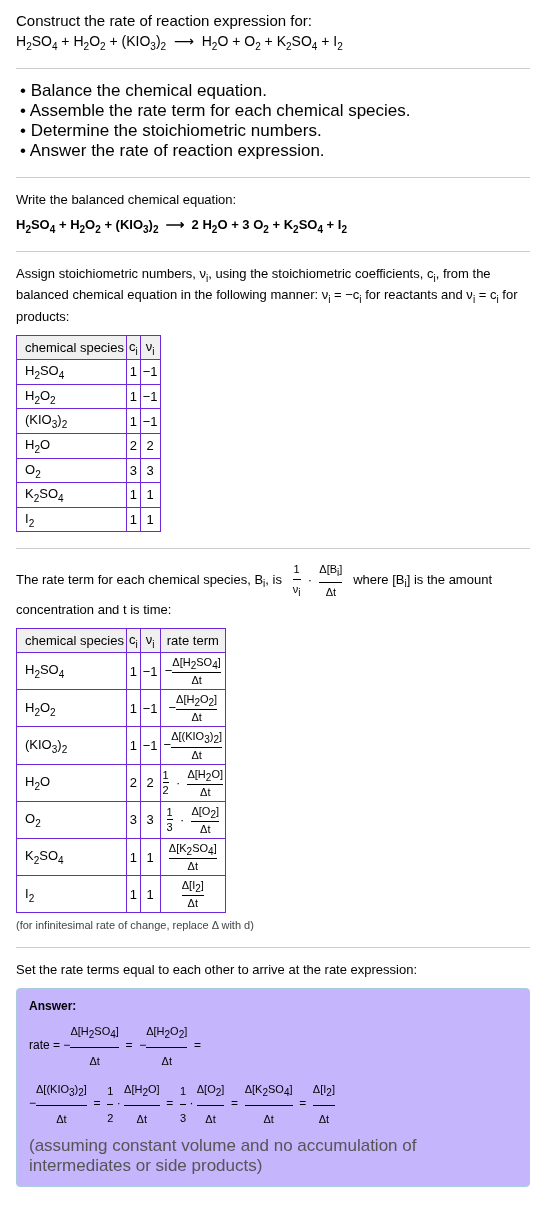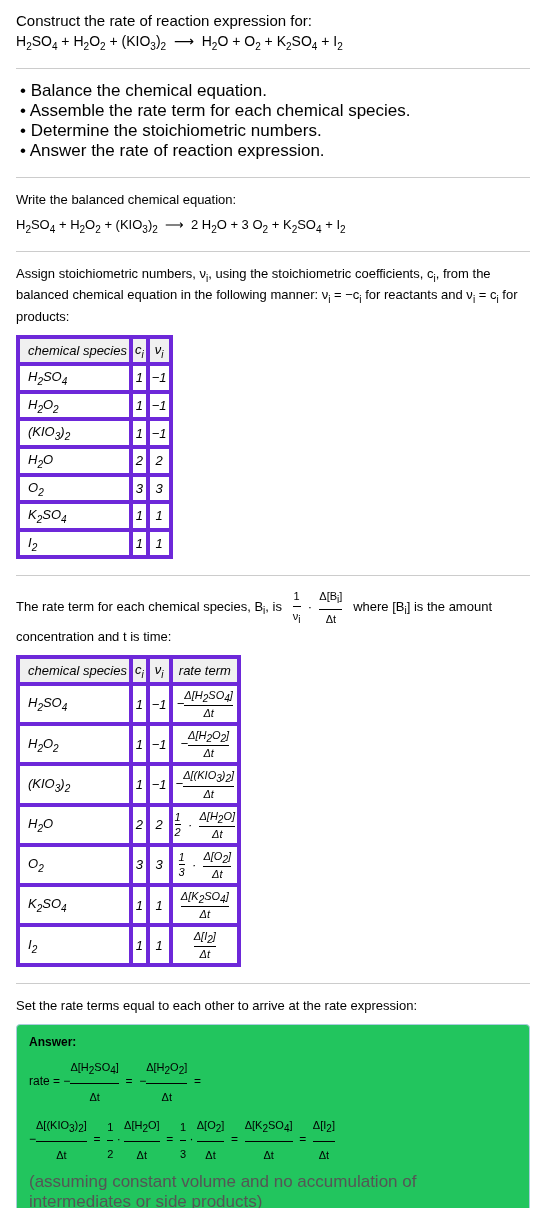--- a/index.html
+++ b/index.html
@@ -16,24 +16,23 @@
     .reaction-eq { font-size: 14px; margin-bottom: 8px; }
     hr { border: none; border-top: 1px solid #ccc; margin: 12px 0; }
     .plan-title { font-size: 13px; margin-bottom: 4px; }
     .plan-item { font-size: 17px; margin-left: 4px; }
     table {
       border-collapse: collapse;
       font-size: 13px;
       margin-top: 8px;
     }
     table th, table td {
-      border: 4px solid #6d28d9;
+      border: 1px solid #6d28d9;
       padding: 3px 2px;
       text-align: center;
-      font-style: italic;
     }
     table th { background: #f0f0f0; font-weight: normal; text-align: center; }
     table td:first-child { text-align: left; padding-left: 8px; }
     table th:first-child { text-align: left; padding-left: 8px; }
     .rate-table td:first-child { text-align: left; }
     .frac {
       display: inline-block;
       vertical-align: middle;
       text-align: center;
     }
@@ -42,33 +41,33 @@
       border-bottom: 1px solid #000;
       padding-bottom: 1px;
       font-size: 11px;
     }
     .frac .den {
       display: block;
       padding-top: 1px;
       font-size: 11px;
     }
     .answer-box {
-      background: #22c55e;
+      background: #c4b5fd;
       border: 1px solid #aaccdd;
       border-radius: 4px;
       padding: 10px 12px;
       margin-top: 8px;
       font-size: 12px;
     }
     .answer-label { font-weight: bold; margin-bottom: 6px; }
     .rate-line { margin-bottom: 4px; font-size: 12px; }
     sub { font-size: 10px; }
     .note { font-size: 17px; color: #555; margin-top: 0; }
     .paragraph { font-size: 13px; margin-bottom: 8px; line-height: 1.5; }
-    .bold-eq { font-size: 13px; margin-bottom: 8px; }
+    .bold-eq { font-size: 13px; margin-bottom: 8px; font-weight: bold; }
     .small-note { font-size: 11px; color: #444; margin-top: 6px; }
     .rate-term-cell { white-space: nowrap; }
   </style>
 </head>
 <body>
 
 <div class="section">
   <div class="reaction-title">Construct the rate of reaction expression for:</div>
   <div class="reaction-eq">
     H<sub>2</sub>SO<sub>4</sub> + H<sub>2</sub>O<sub>2</sub> + (KIO<sub>3</sub>)<sub>2</sub> &nbsp;⟶&nbsp; H<sub>2</sub>O + O<sub>2</sub> + K<sub>2</sub>SO<sub>4</sub> + I<sub>2</sub>
@@ -229,20 +228,21 @@
       <tr>
         <td>I<sub>2</sub></td>
         <td>1</td>
         <td>1</td>
         <td class="rate-term-cell">
           <span class="frac"><span class="num">Δ[I<sub>2</sub>]</span><span class="den">Δt</span></span>
         </td>
       </tr>
     </tbody>
   </table>
+  <div class="small-note">(for infinitesimal rate of change, replace Δ with d)</div>
 </div>
 
 <hr>
 
 <div class="section">
   <div class="paragraph">Set the rate terms equal to each other to arrive at the rate expression:</div>
   <div class="answer-box">
     <div class="answer-label">Answer:</div>
     <div class="rate-line" style="line-height:2.2;">
       rate = −<span class="frac"><span class="num">Δ[H<sub>2</sub>SO<sub>4</sub>]</span><span class="den">Δt</span></span>

